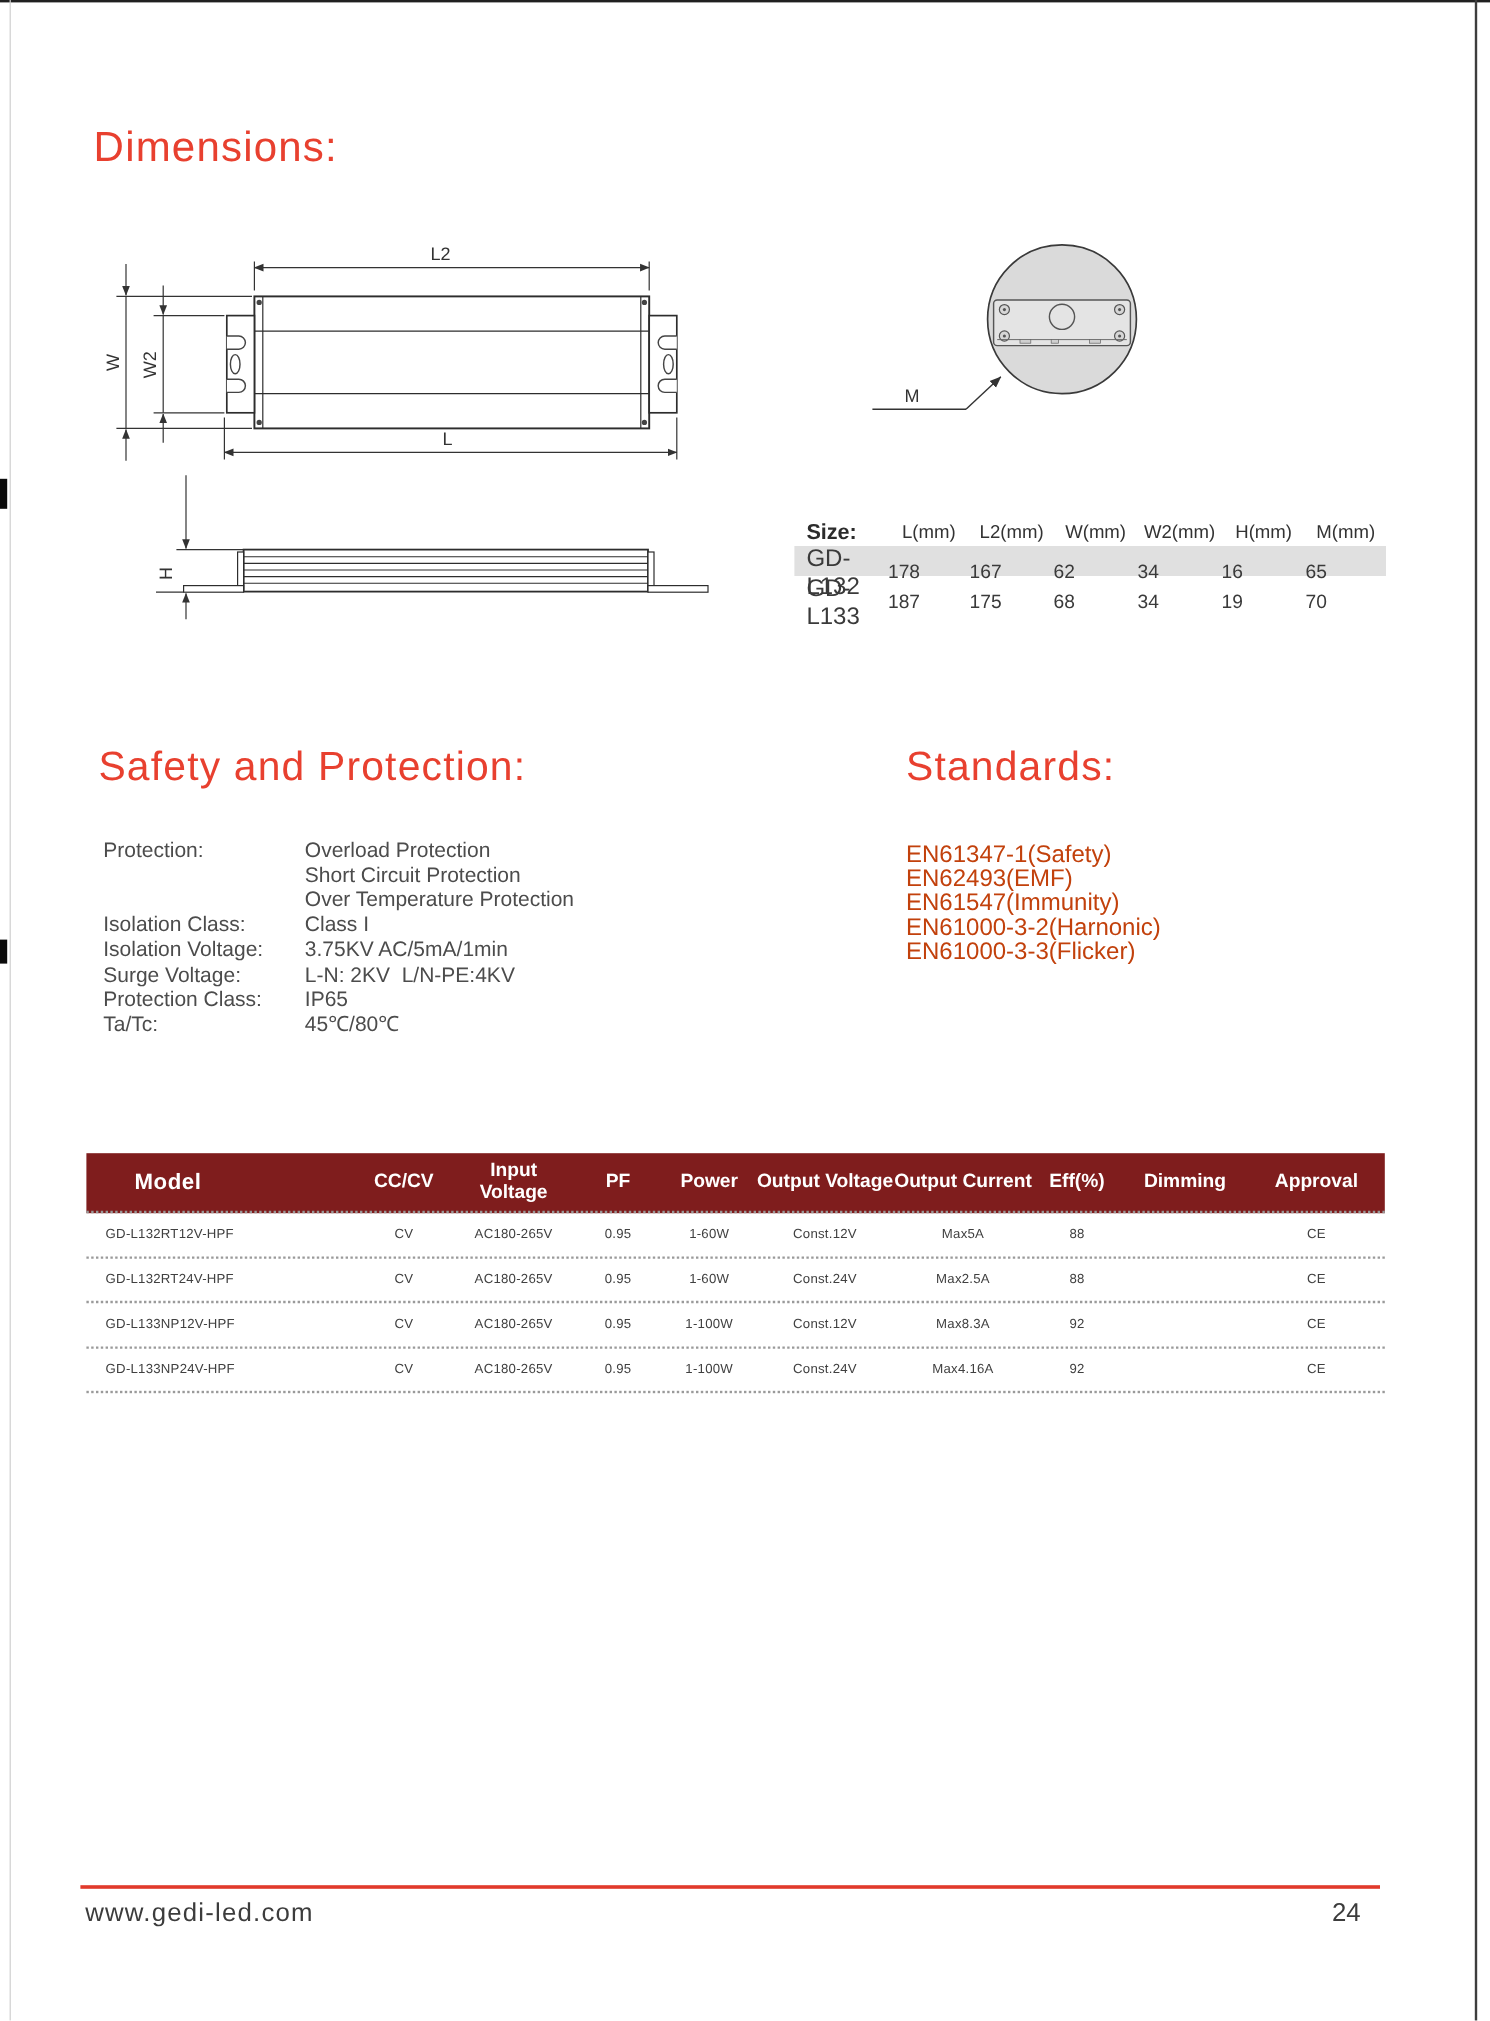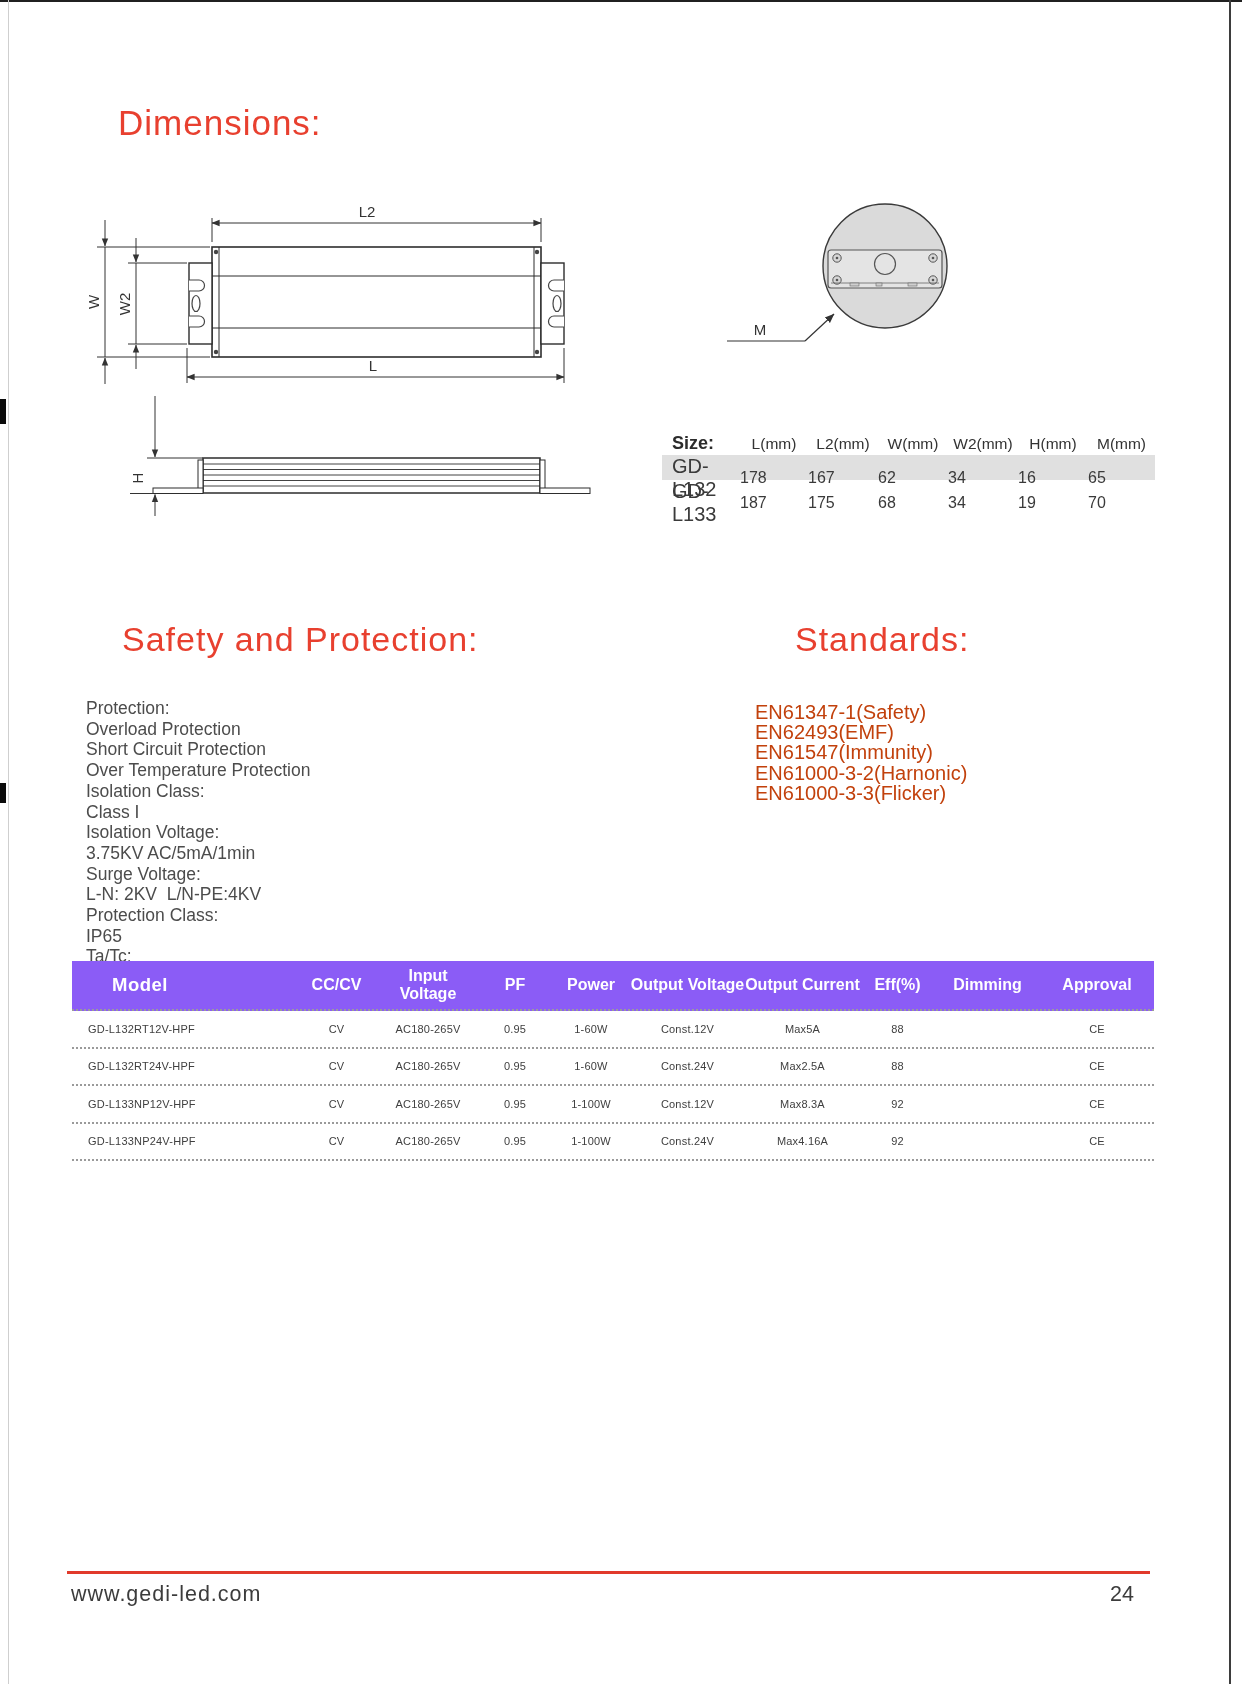--- a/index.html
+++ b/index.html
@@ -7,21 +7,21 @@
         font-family:"Liberation Sans", sans-serif;color:#4a4a4a;}
 
   
   .edge-top{position:absolute;left:0;top:0;width:1242px;height:2px;background:#202020;}
   .edge-left{position:absolute;left:8px;top:0;width:1px;height:1684px;background:#cfcfcf;}
   .edge-right{position:absolute;left:1229px;top:0;width:2px;height:1684px;background:#3d3d3d;}
   .mark-a{position:absolute;left:0;top:399px;width:6px;height:25px;background:#0b0b0b;}
   .mark-b{position:absolute;left:0;top:783px;width:6px;height:20px;background:#0b0b0b;}
 
   
-  .h-red{position:absolute;font-size:34px;letter-spacing:1px;color:#e8402f;white-space:nowrap;margin-left:40px;}
+  .h-red{position:absolute;font-size:34px;letter-spacing:1px;color:#e8402f;white-space:nowrap;}
   .h-dimensions{left:78px;top:103px;font-size:35px;}
   .h-safety{left:82px;top:620px;}
   .h-standards{left:755px;top:620px;}
 
   
   .drw{position:absolute;}
   .drw text{font-family:"Liberation Sans", sans-serif;font-size:15px;fill:#333;}
 
   
   .size-band{position:absolute;left:662px;top:455px;width:493px;height:25px;background:#e0e0e0;}
@@ -29,31 +29,31 @@
   .size-head,.size-row{display:grid;grid-template-columns:110px 68px 70px 70px 70px 70px 67px;align-items:center;}
   .size-head{height:23px;}
   .size-row{height:25px;}
   .size-title{font-size:18px;font-weight:bold;color:#2c2c2c;padding-left:42px;}
   .size-col{text-align:center;font-size:15.5px;font-weight:500;color:#333;}
   .size-model{padding-left:42px;font-size:20px;}
   .size-val{text-align:left;font-size:16px;}
 
   
   .kv-block{position:absolute;left:86px;top:698px;width:580px;font-size:17.5px;line-height:20.7px;color:#4c4c4c;}
-  .kv-row{display:flex;flex-direction:column;}
+  .kv-row{display:flex;}
   .kv-label{width:168px;flex:none;}
   .kv-val{white-space:pre;}
 
   
   .std-block{position:absolute;left:755px;top:702px;width:420px;font-size:20px;line-height:20.2px;color:#c2410c;}
 
   
   .spec{position:absolute;left:72px;top:961px;width:1082px;}
   .spec-head,.spec-row{display:grid;grid-template-columns:223px 83px 100px 74px 78px 115px 115px 75px 105px 114px;align-items:center;}
-  .spec-head{height:48px;background:#8b5cf6;color:#ffffff;font-weight:bold;font-size:16px;
+  .spec-head{height:48px;background:#7f1d1d;color:#ffffff;font-weight:bold;font-size:16px;
              border-bottom:2px dotted #9a9a9a;}
   .spec-head .th{text-align:center;line-height:1.15;}
   .spec-head .th-model{text-align:left;padding-left:40px;font-size:18.5px;letter-spacing:0.5px;}
   .spec-row{height:35.5px;border-bottom:2px dotted #9a9a9a;font-size:11px;color:#404040;letter-spacing:0.2px;}
   .spec-row .td{text-align:center;}
   .spec-row .td-model{text-align:left;padding-left:16px;}
 
   
   .footer-line{position:absolute;left:67px;top:1571px;width:1083px;height:3px;background:#e13a2b;}
   .footer-web{position:absolute;left:71px;top:1582px;font-size:21.5px;color:#3c3c3c;letter-spacing:1px;}

